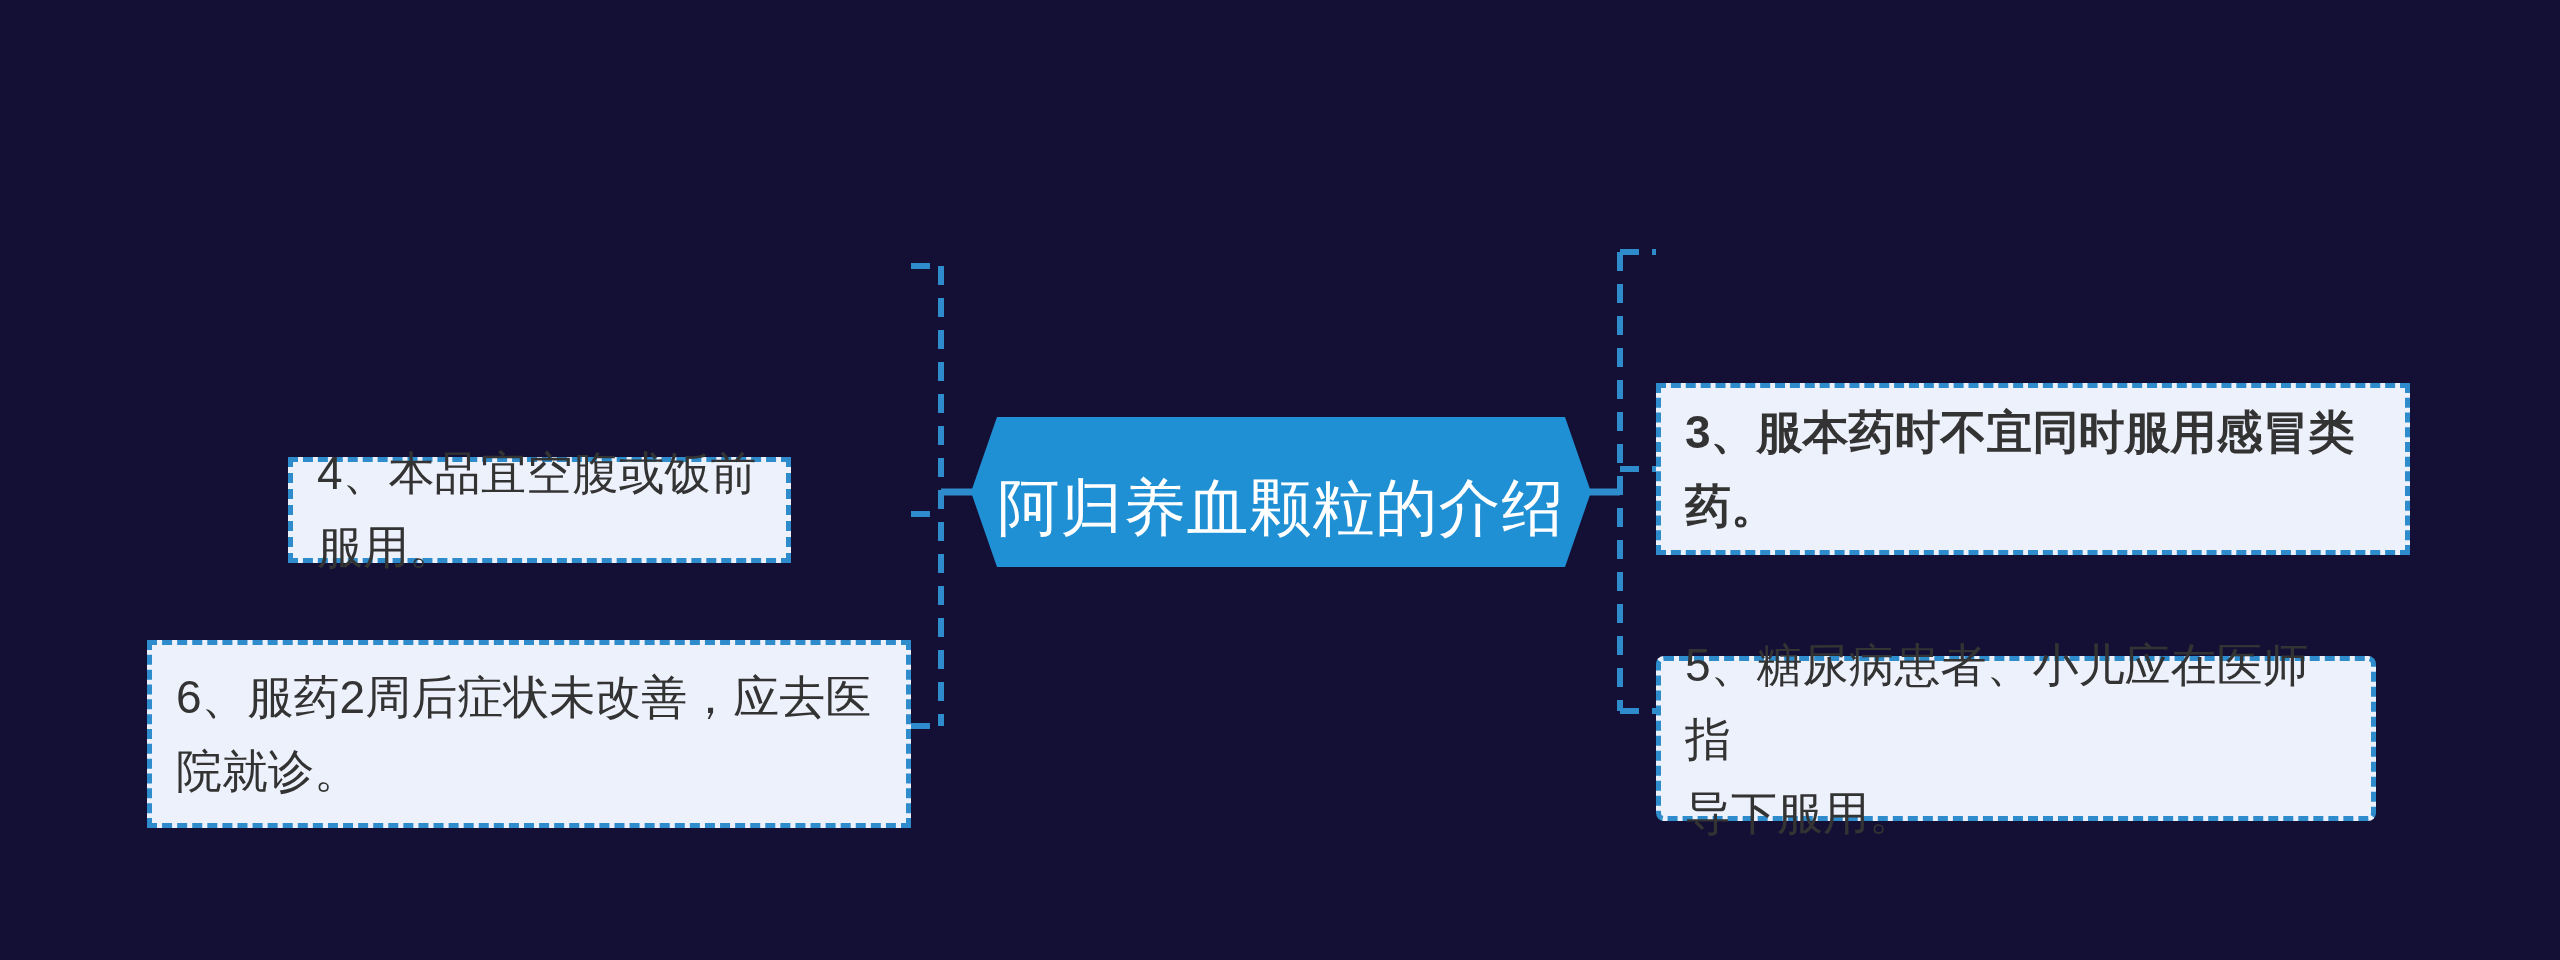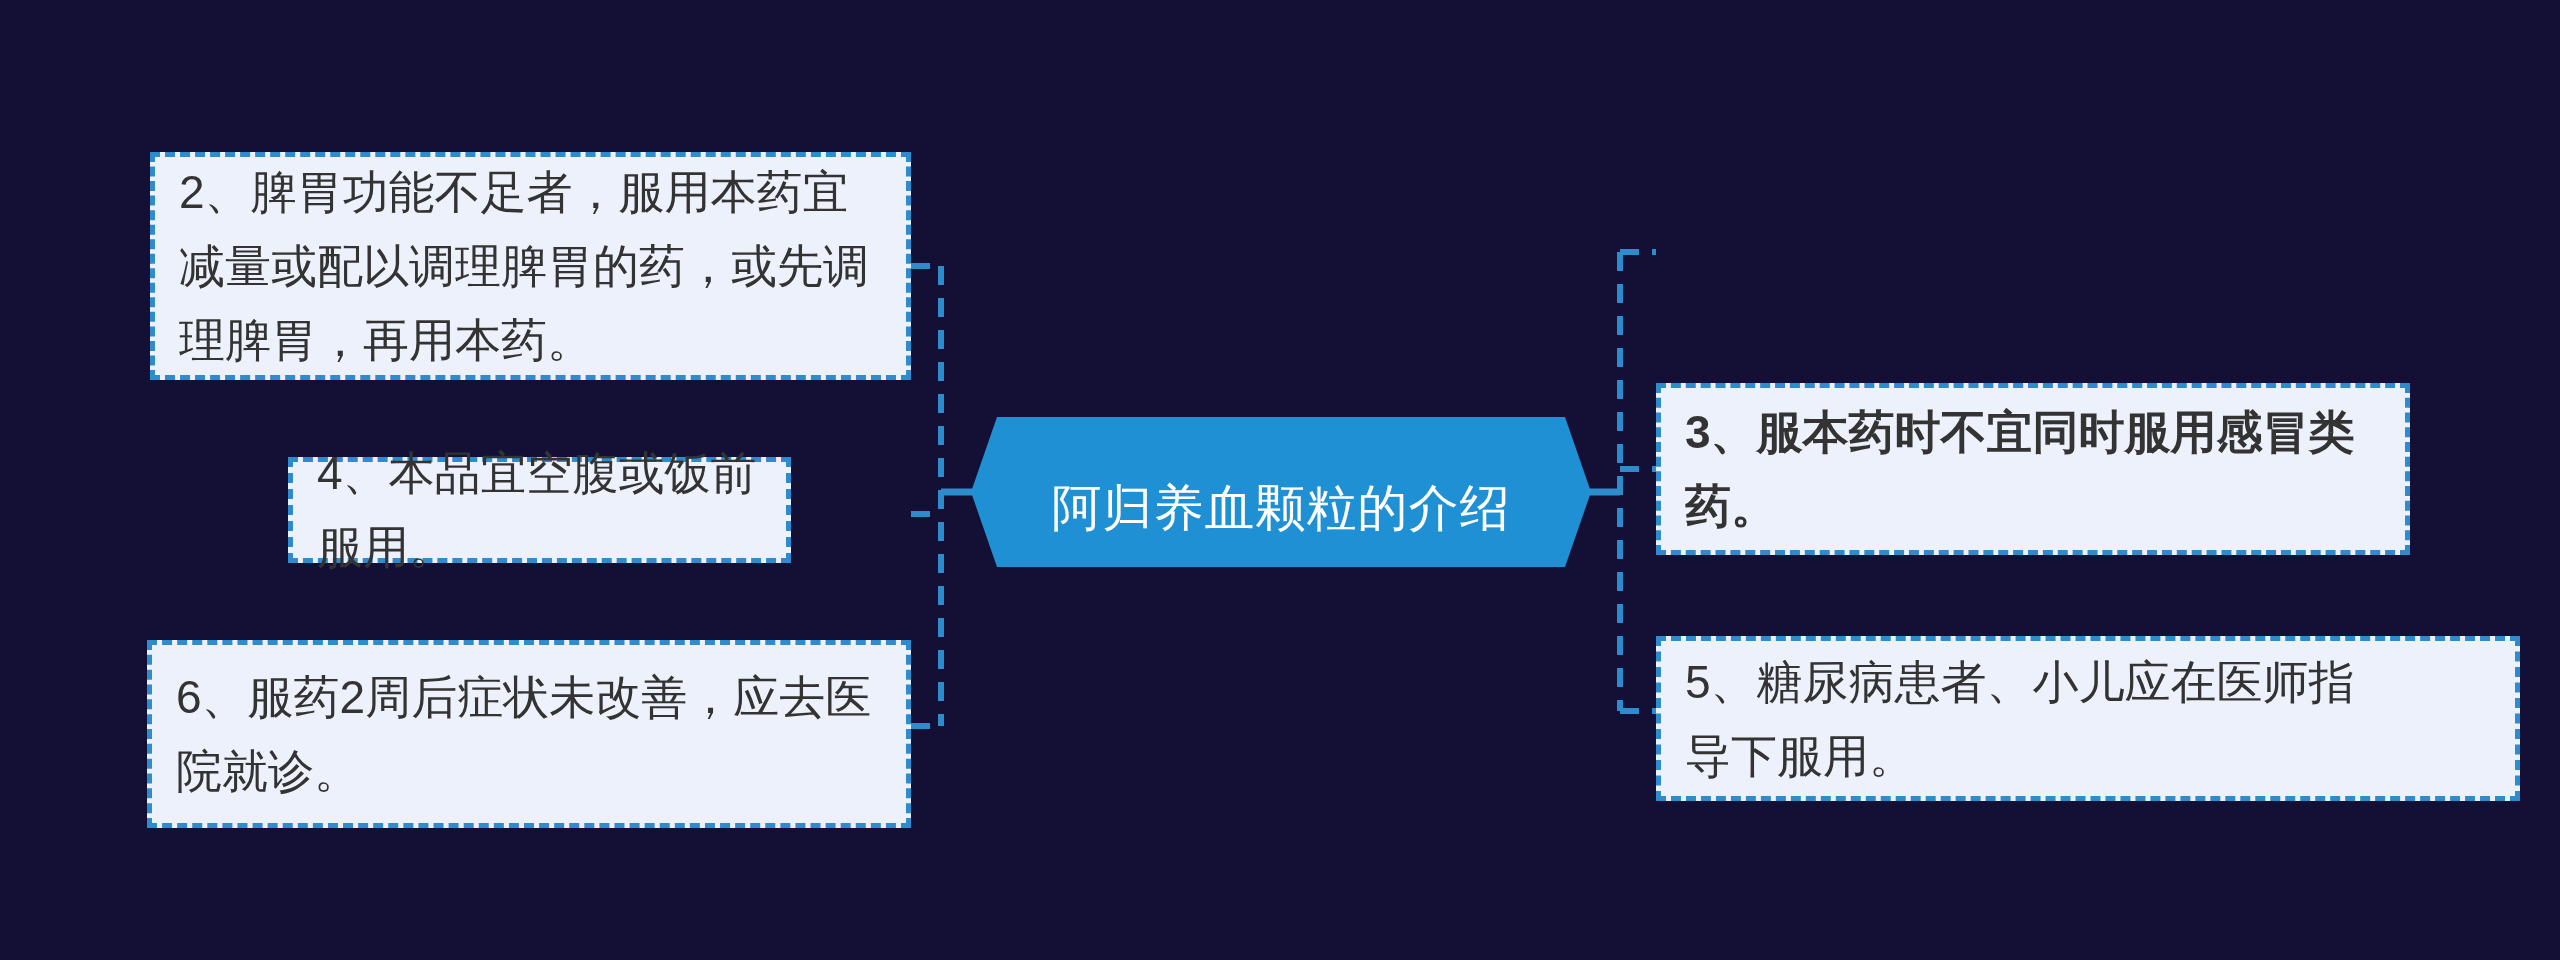--- a/index.html
+++ b/index.html
@@ -51,58 +51,53 @@
     padding: 2px 24px;
   }
   .note-text {
     white-space: pre-line;
   }
   .n2 { left: 150px; top: 152px; width: 761px; height: 228px; }
   .n4 { left: 288px; top: 457px; width: 503px; height: 106px; }
   .n6 { left: 147px; top: 640px; width: 764px; height: 188px; }
   .n1 { left: 1656px; top: 197px; width: 616px; height: 111px; }
   .n3 { left: 1656px; top: 383px; width: 754px; height: 172px; font-weight: bold; }
-  .n5 { left: 1656px; top: 636px; width: 864px; height: 165px; }
+  .n5 { left: 1656px; top: 656px; width: 720px; height: 165px; border-radius: 8px; }
   .center-node {
     position: absolute;
     left: 971px;
     top: 417px;
     width: 620px;
     height: 150px;
     background: var(--hex-bg, #2090d4);
     clip-path: polygon(0 50%, 26px 0, calc(100% - 26px) 0, 100% 50%, calc(100% - 26px) 100%, 26px 100%);
     display: flex;
     align-items: center;
     justify-content: center;
   }
   .center-label {
     color: var(--hex-text, #ffffff);
-    font-size: 50px;
+    font-size: 62px;
     letter-spacing: 1px;
     white-space: nowrap;
     margin-top: 32px;
   }
 </style>
 </head>
 <body>
 
 <div class="stage">
 
   <svg class="connectors" viewBox="0 0 2560 960">
     <path class="dash" d="M911 266 H941 M941 266 V726 M911 514 H941 M911 726 H941"></path>
     <path class="dash" d="M1620 252 H1656 M1620 252 V711 M1620 469 H1656 M1620 711 H1656"></path>
     <path class="solid" d="M941 492 H976"></path>
     <path class="solid" d="M1586 492 H1620"></path>
   </svg>
 
-  <div class="note n2">
-    <span class="note-text">2、脾胃功能不足者，服用本药宜
-减量或配以调理脾胃的药，或先调
-理脾胃，再用本药。</span>
-  </div>
 
   <div class="note n4">
     <span class="note-text">4、本品宜空腹或饭前服用。</span>
   </div>
 
   <div class="note n6">
     <span class="note-text">6、服药2周后症状未改善，应去医
 院就诊。</span>
   </div>
 

